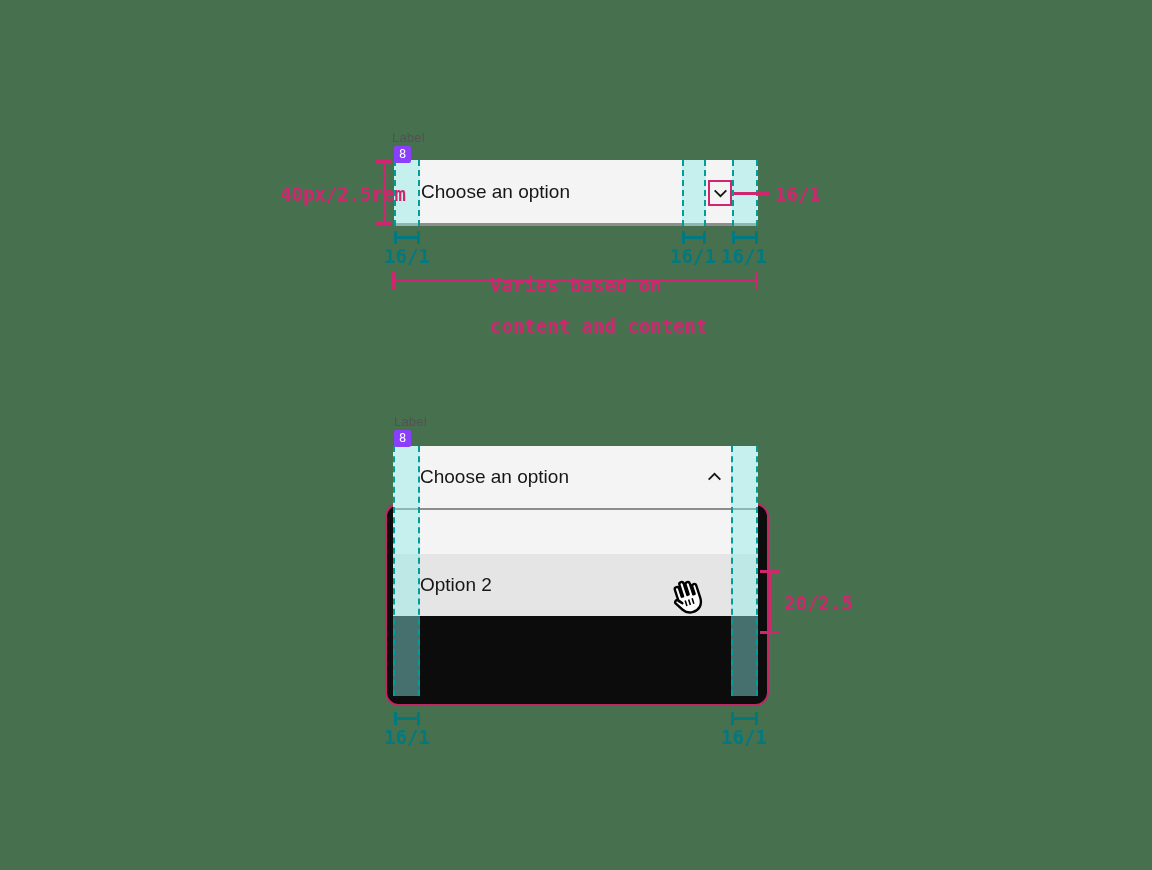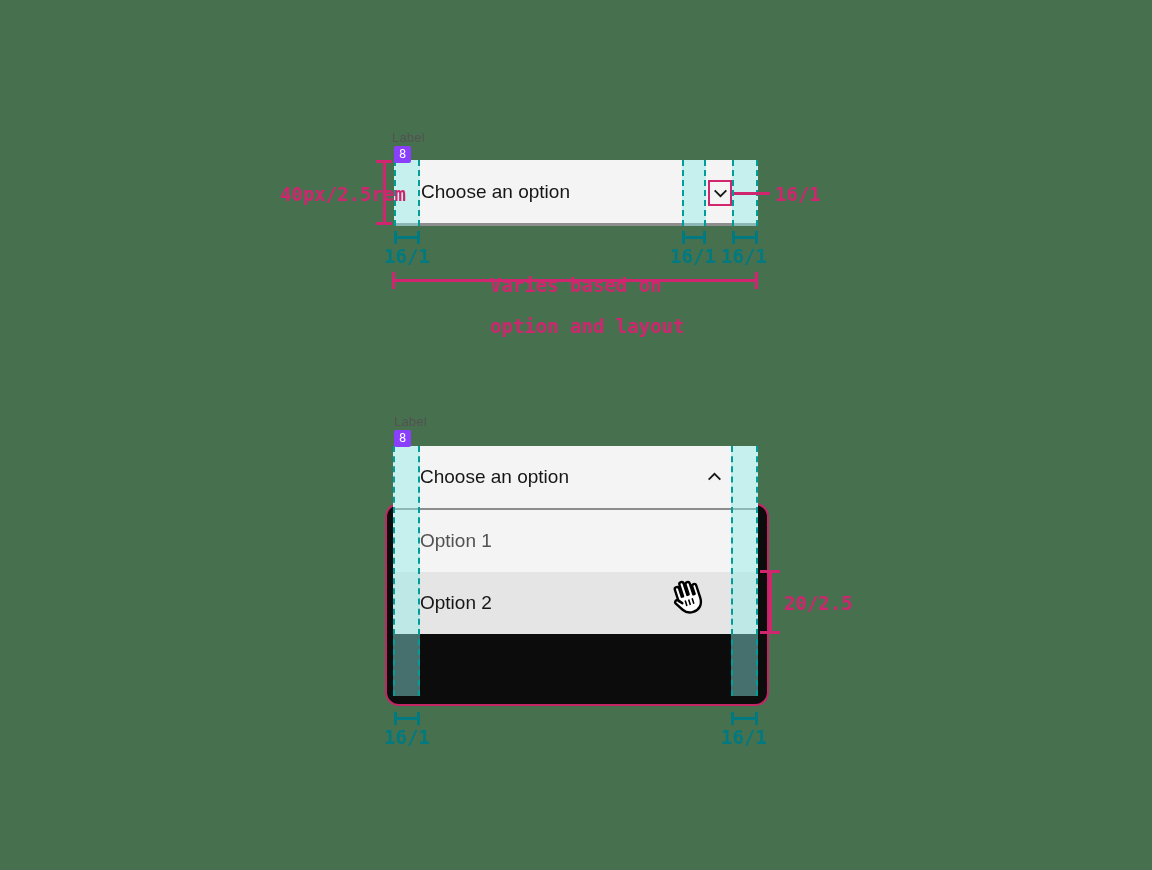--- a/index.html
+++ b/index.html
@@ -34,21 +34,21 @@
 
   .chev-box { position:absolute; width:24px; height:26px; border:2px solid #d02670; background:#f4f4f4;
               display:flex; align-items:center; justify-content:center; z-index:5; }
   .leader { position:absolute; height:3px; background:#d02670; z-index:7; }
 
   
   .shadow-box { position:absolute; background:#0c0c0c; border:2px solid #c32565; border-radius:14px; z-index:1; }
   .menu { position:absolute; background:#f4f4f4; z-index:2; }
   .menu-row { position:relative; height:62px; display:flex; align-items:center; padding-left:27px;
               font-size:19px; color:#525252; }
-  .menu-row.hl { background:#e5e5e5; color:#161616; }
+  .menu-row.hl { background:#e5e5e5; color:#161616;margin-top:44px; }
   .field.open-field { z-index:2; }
   .cursor { position:absolute; z-index:8; transform:rotate(-18deg); }
 </style>
 </head>
 <body>
 
 <div class="stage">
 
   <div>
 
@@ -89,42 +89,39 @@
 
     <div class="hibeam teal" style="left:732px; top:231px; width:26px; height:13px;">
         <i></i>
       </div>
     <div class="ann-teal" style="left:721px; top:245px; width:46px;">16/1</div>
 
     <div class="hibeam mag" style="left:392px; top:272px; width:366px; height:17px;">
         <i></i>
       </div>
     <div class="ann-mag" style="left:490px; top:273px; line-height:25px;">Varies based on</div>
-    <div class="ann-mag" style="left:490px; top:314px; line-height:25px;">option and layout</div>
+    <div class="ann-mag" style="left:490px; top:314px; line-height:25px;">content and content</div>
   </div>
 
   <div>
 
     <div class="ui-label" style="left:394px; top:414px;">Label</div>
 
     <div class="badge" style="left:394px; top:430px;">8</div>
 
     <div class="shadow-box" style="left:385px; top:503px; width:384px; height:203px;"></div>
 
     <div class="field open-field" style="left:393px; top:446px; width:365px; height:64px; border-bottom:2px solid #8d8d8d;">
       <span class="field-text">Choose an option</span>
       <svg style="position:absolute; right:36px; top:26px;" width="15" height="9" viewBox="0 0 16 10">
         <path d="M1.5 8.5 L8 2 L14.5 8.5" fill="none" stroke="#161616" stroke-width="2"></path>
       </svg>
     </div>
 
     <div class="menu" style="left:393px; top:510px; width:365px;">
-      <div class="menu-row">
-        <span>Option 1</span>
-      </div>
       <div class="menu-row hl">
         <span>Option 2</span>
       </div>
     </div>
 
     <div class="teal-col" style="left:393px; top:446px; width:27px; height:250px;"></div>
     <div class="teal-col" style="left:731px; top:446px; width:27px; height:250px;"></div>
 
     <svg class="cursor" style="left:666px; top:579px;" width="38" height="38" viewBox="0 0 24 24">
       <path d="M7.5 12.5 V5.2 a1.4 1.4 0 0 1 2.8 0 V10.6 h0.9 V3.1 a1.4 1.4 0 0 1 2.8 0 V10.6 h0.9 V4.3 a1.4 1.4 0 0 1 2.8 0 V11.4 h0.9 V6.6 a1.3 1.3 0 0 1 2.6 0 V14.8 c0 4.5 -2.9 7.2 -7 7.2 c-2.9 0 -4.5 -1.1 -5.9 -3.4 l-2.9 -5 a1.35 1.35 0 0 1 2.3 -1.4 l1.7 2.4 z" fill="#ffffff" stroke="#000000" stroke-width="1.5" stroke-linejoin="round"></path>

